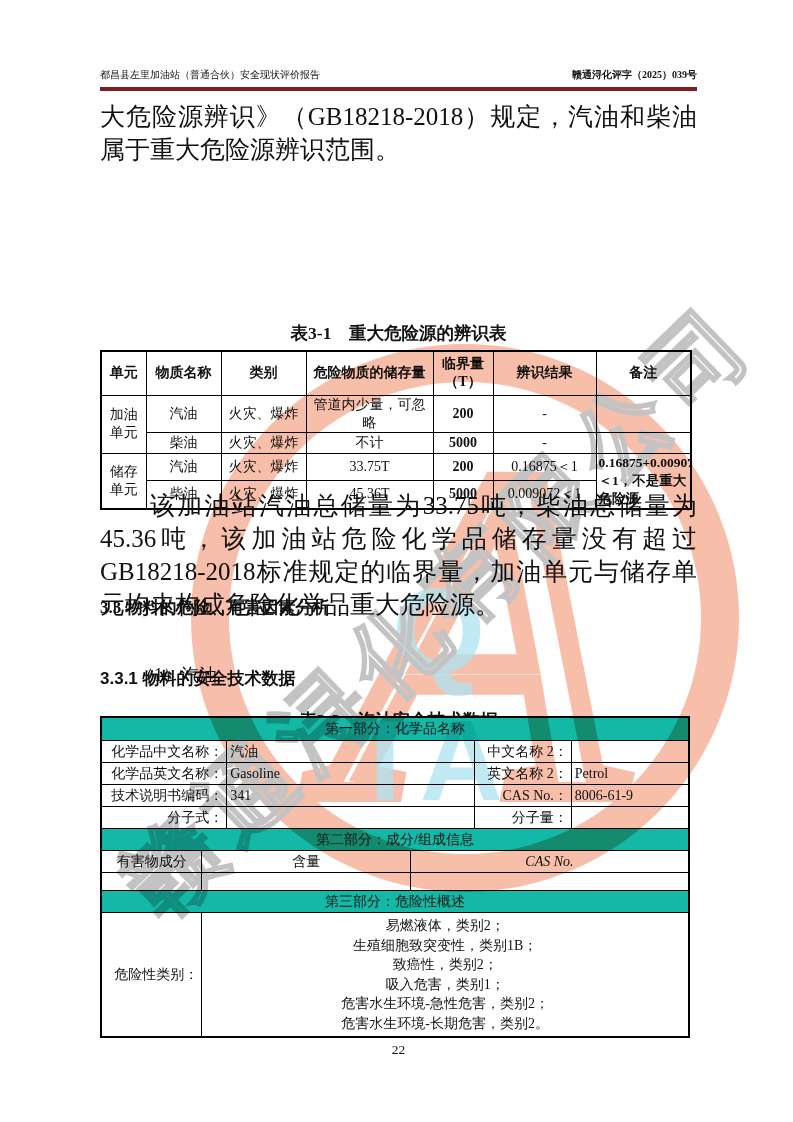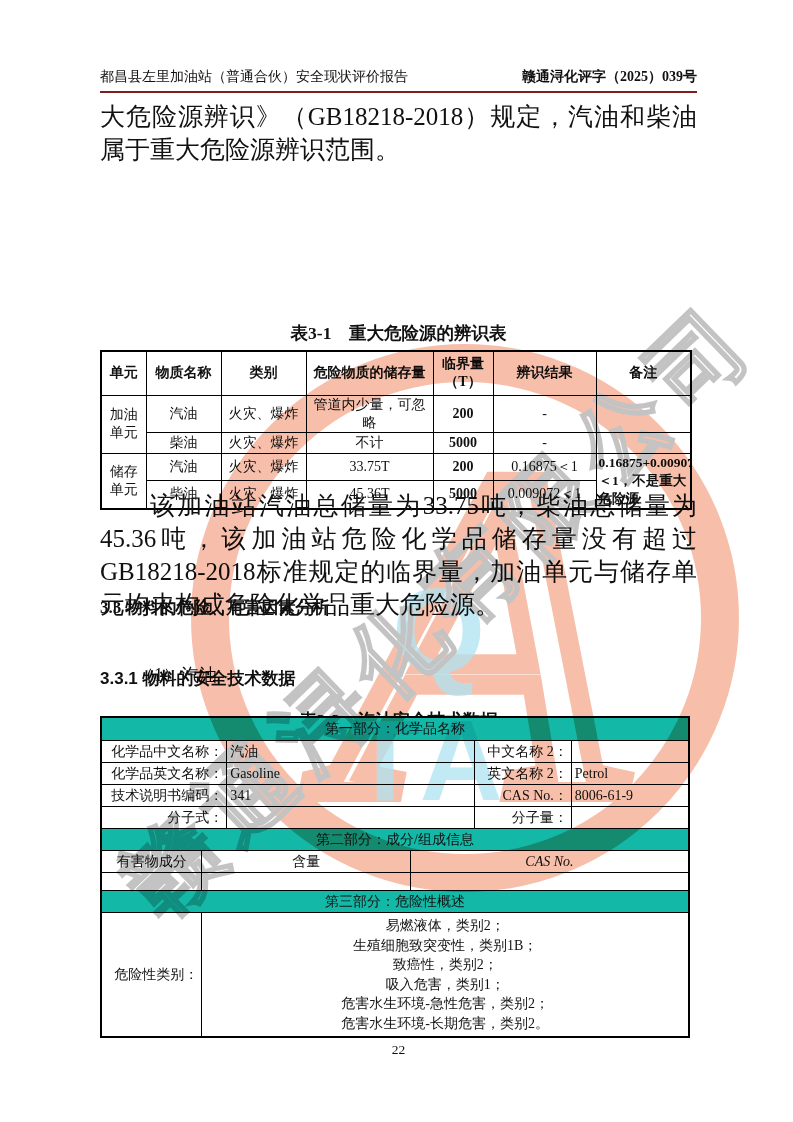--- a/index.html
+++ b/index.html
@@ -5,21 +5,21 @@
   * { margin:0; padding:0; box-sizing:border-box; }
   html,body { background:#ffffff; }
   #page {
     position:relative; width:793px; height:1122px; background:#ffffff;
     font-family:"Liberation Serif", serif; color:#111; overflow:hidden;
   }
   .abs { position:absolute; left:100px; width:597px; }
 
   
   .hdr { top:68px; display:flex; justify-content:space-between; align-items:center;
-         padding-bottom:5px; border-bottom:2px solid #7f1d1d; font-size:14px; }
+         padding-bottom:5px; border-bottom:4px solid #7f1d1d; font-size:10px; }
   .hdr .left  { font-weight:400; }
   .hdr .right { font-weight:700; }
 
   
   .para { font-size:25px; line-height:33px; text-align:justify; }
   .indent { text-indent:2em; }
   #p1 { top:100px; }
   #p2 { top:166px; }
   #p3 { top:489px; }
 

